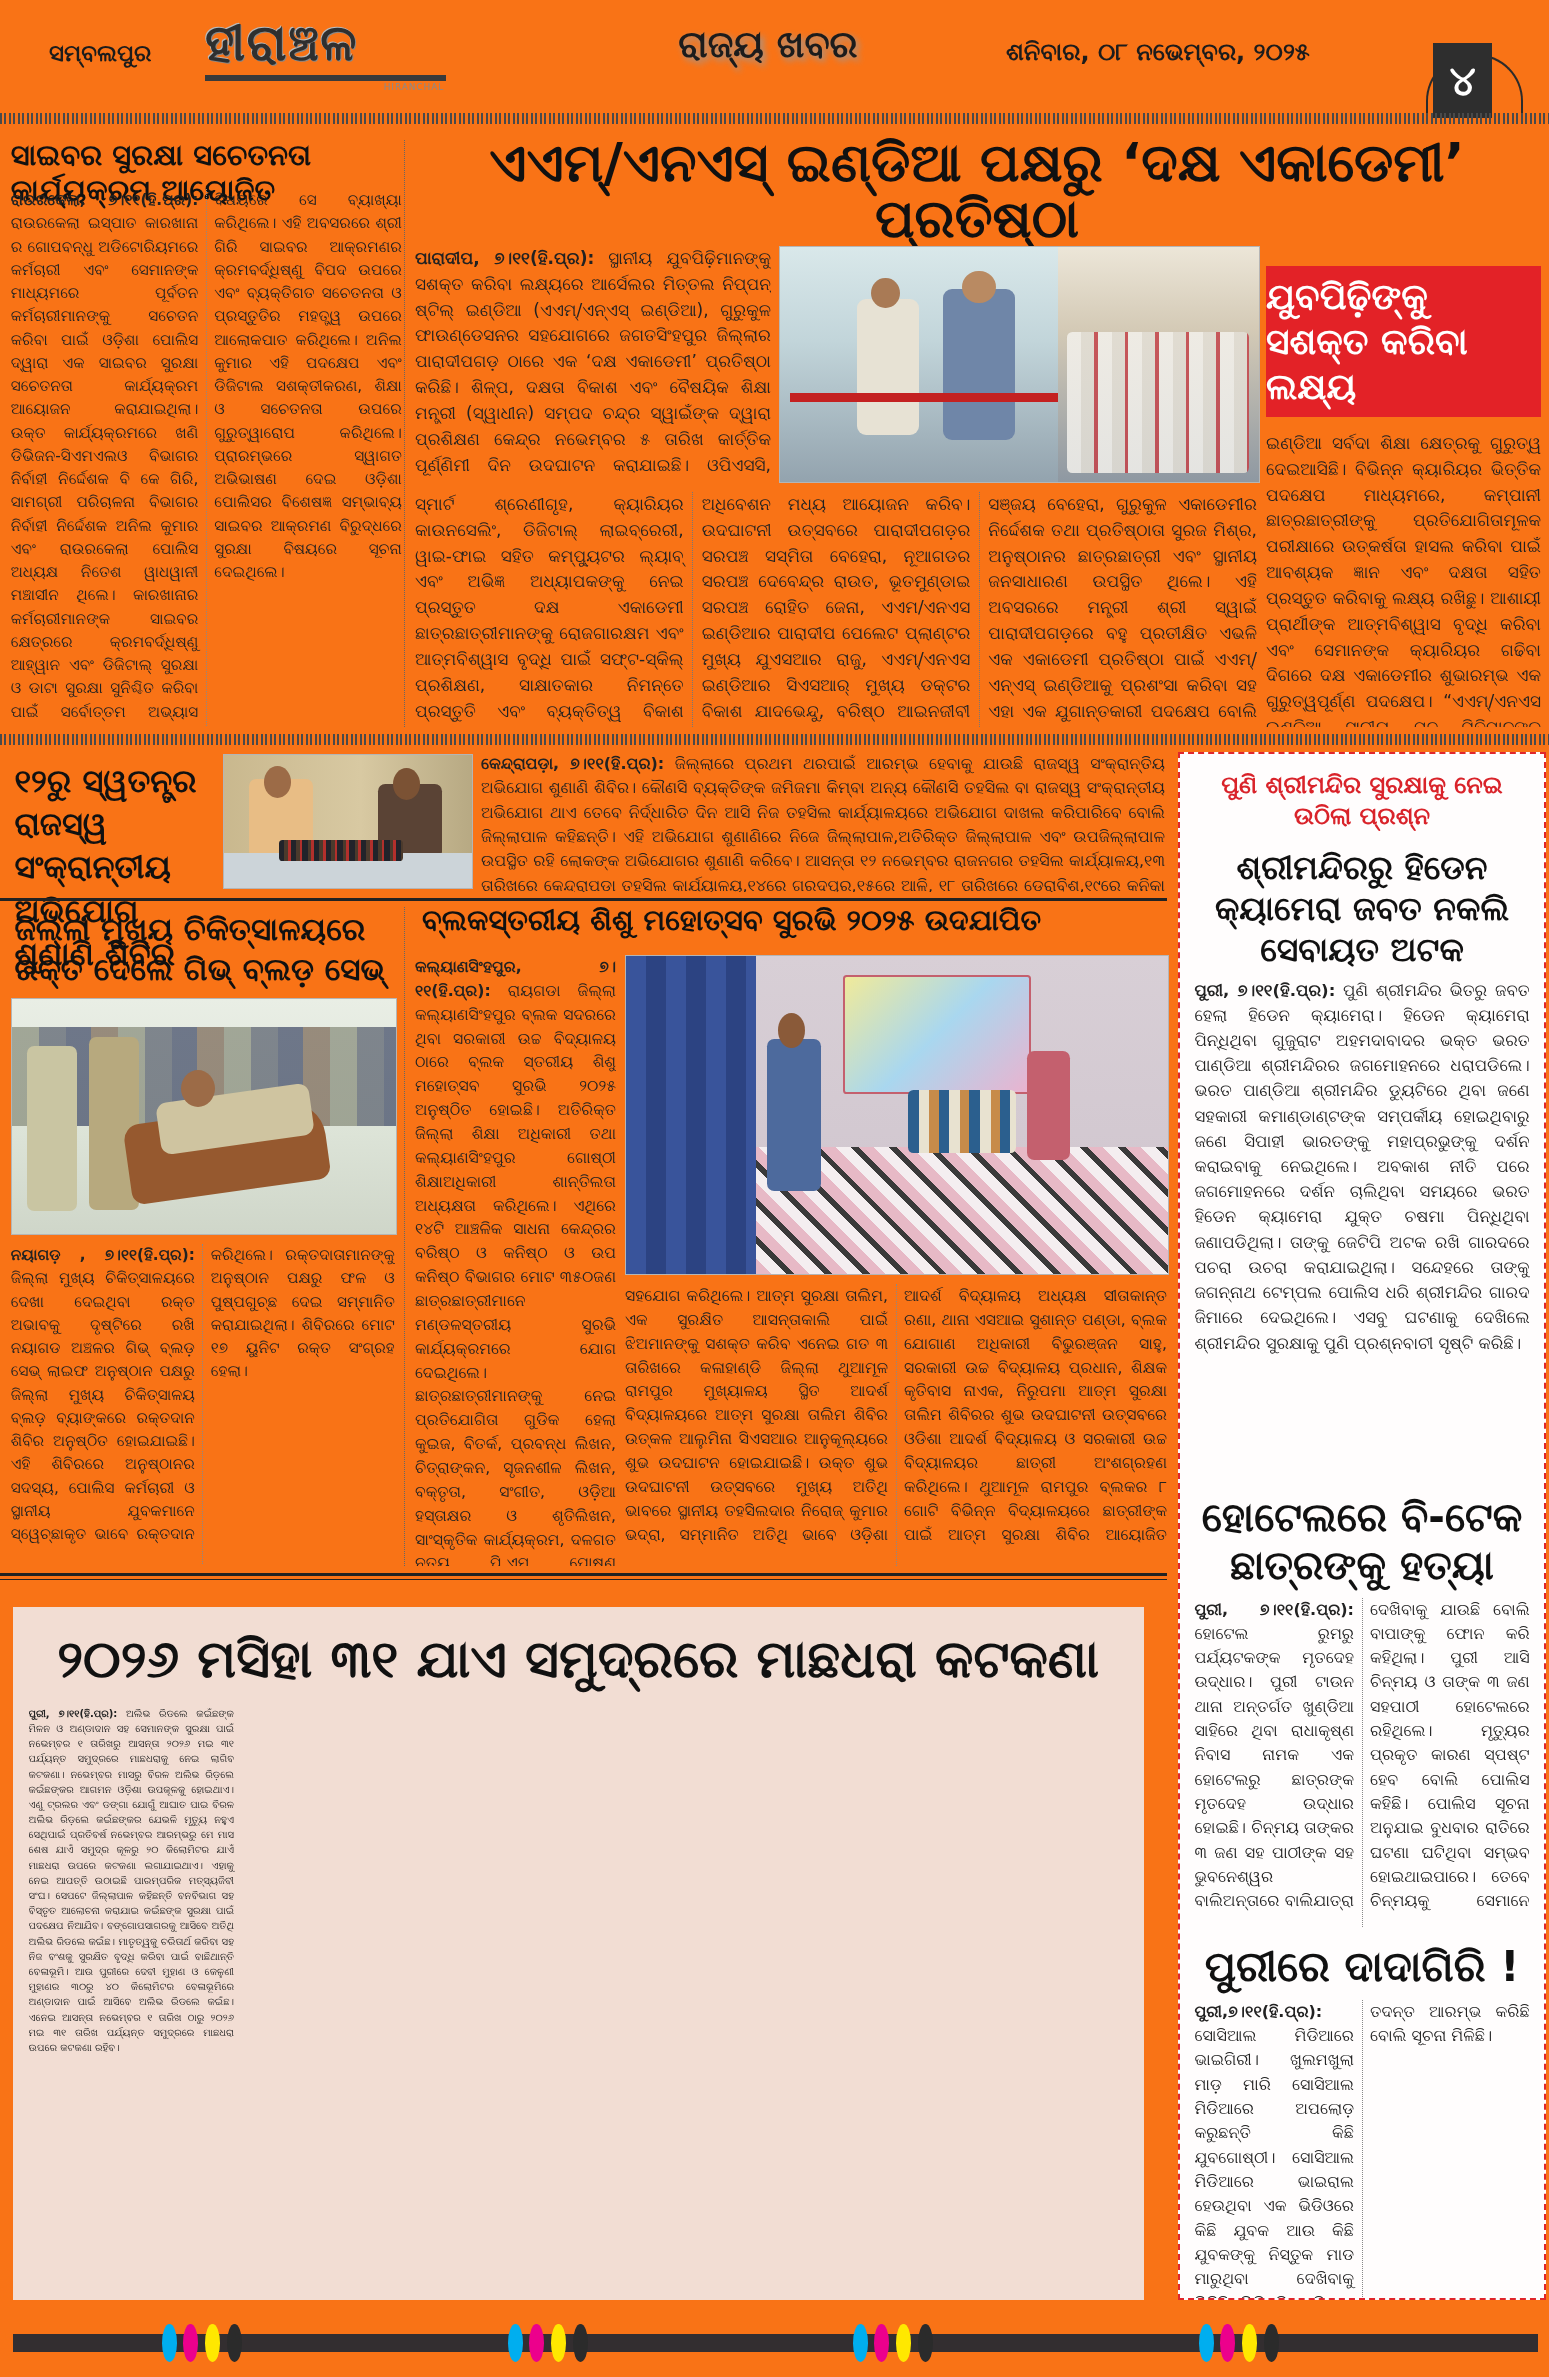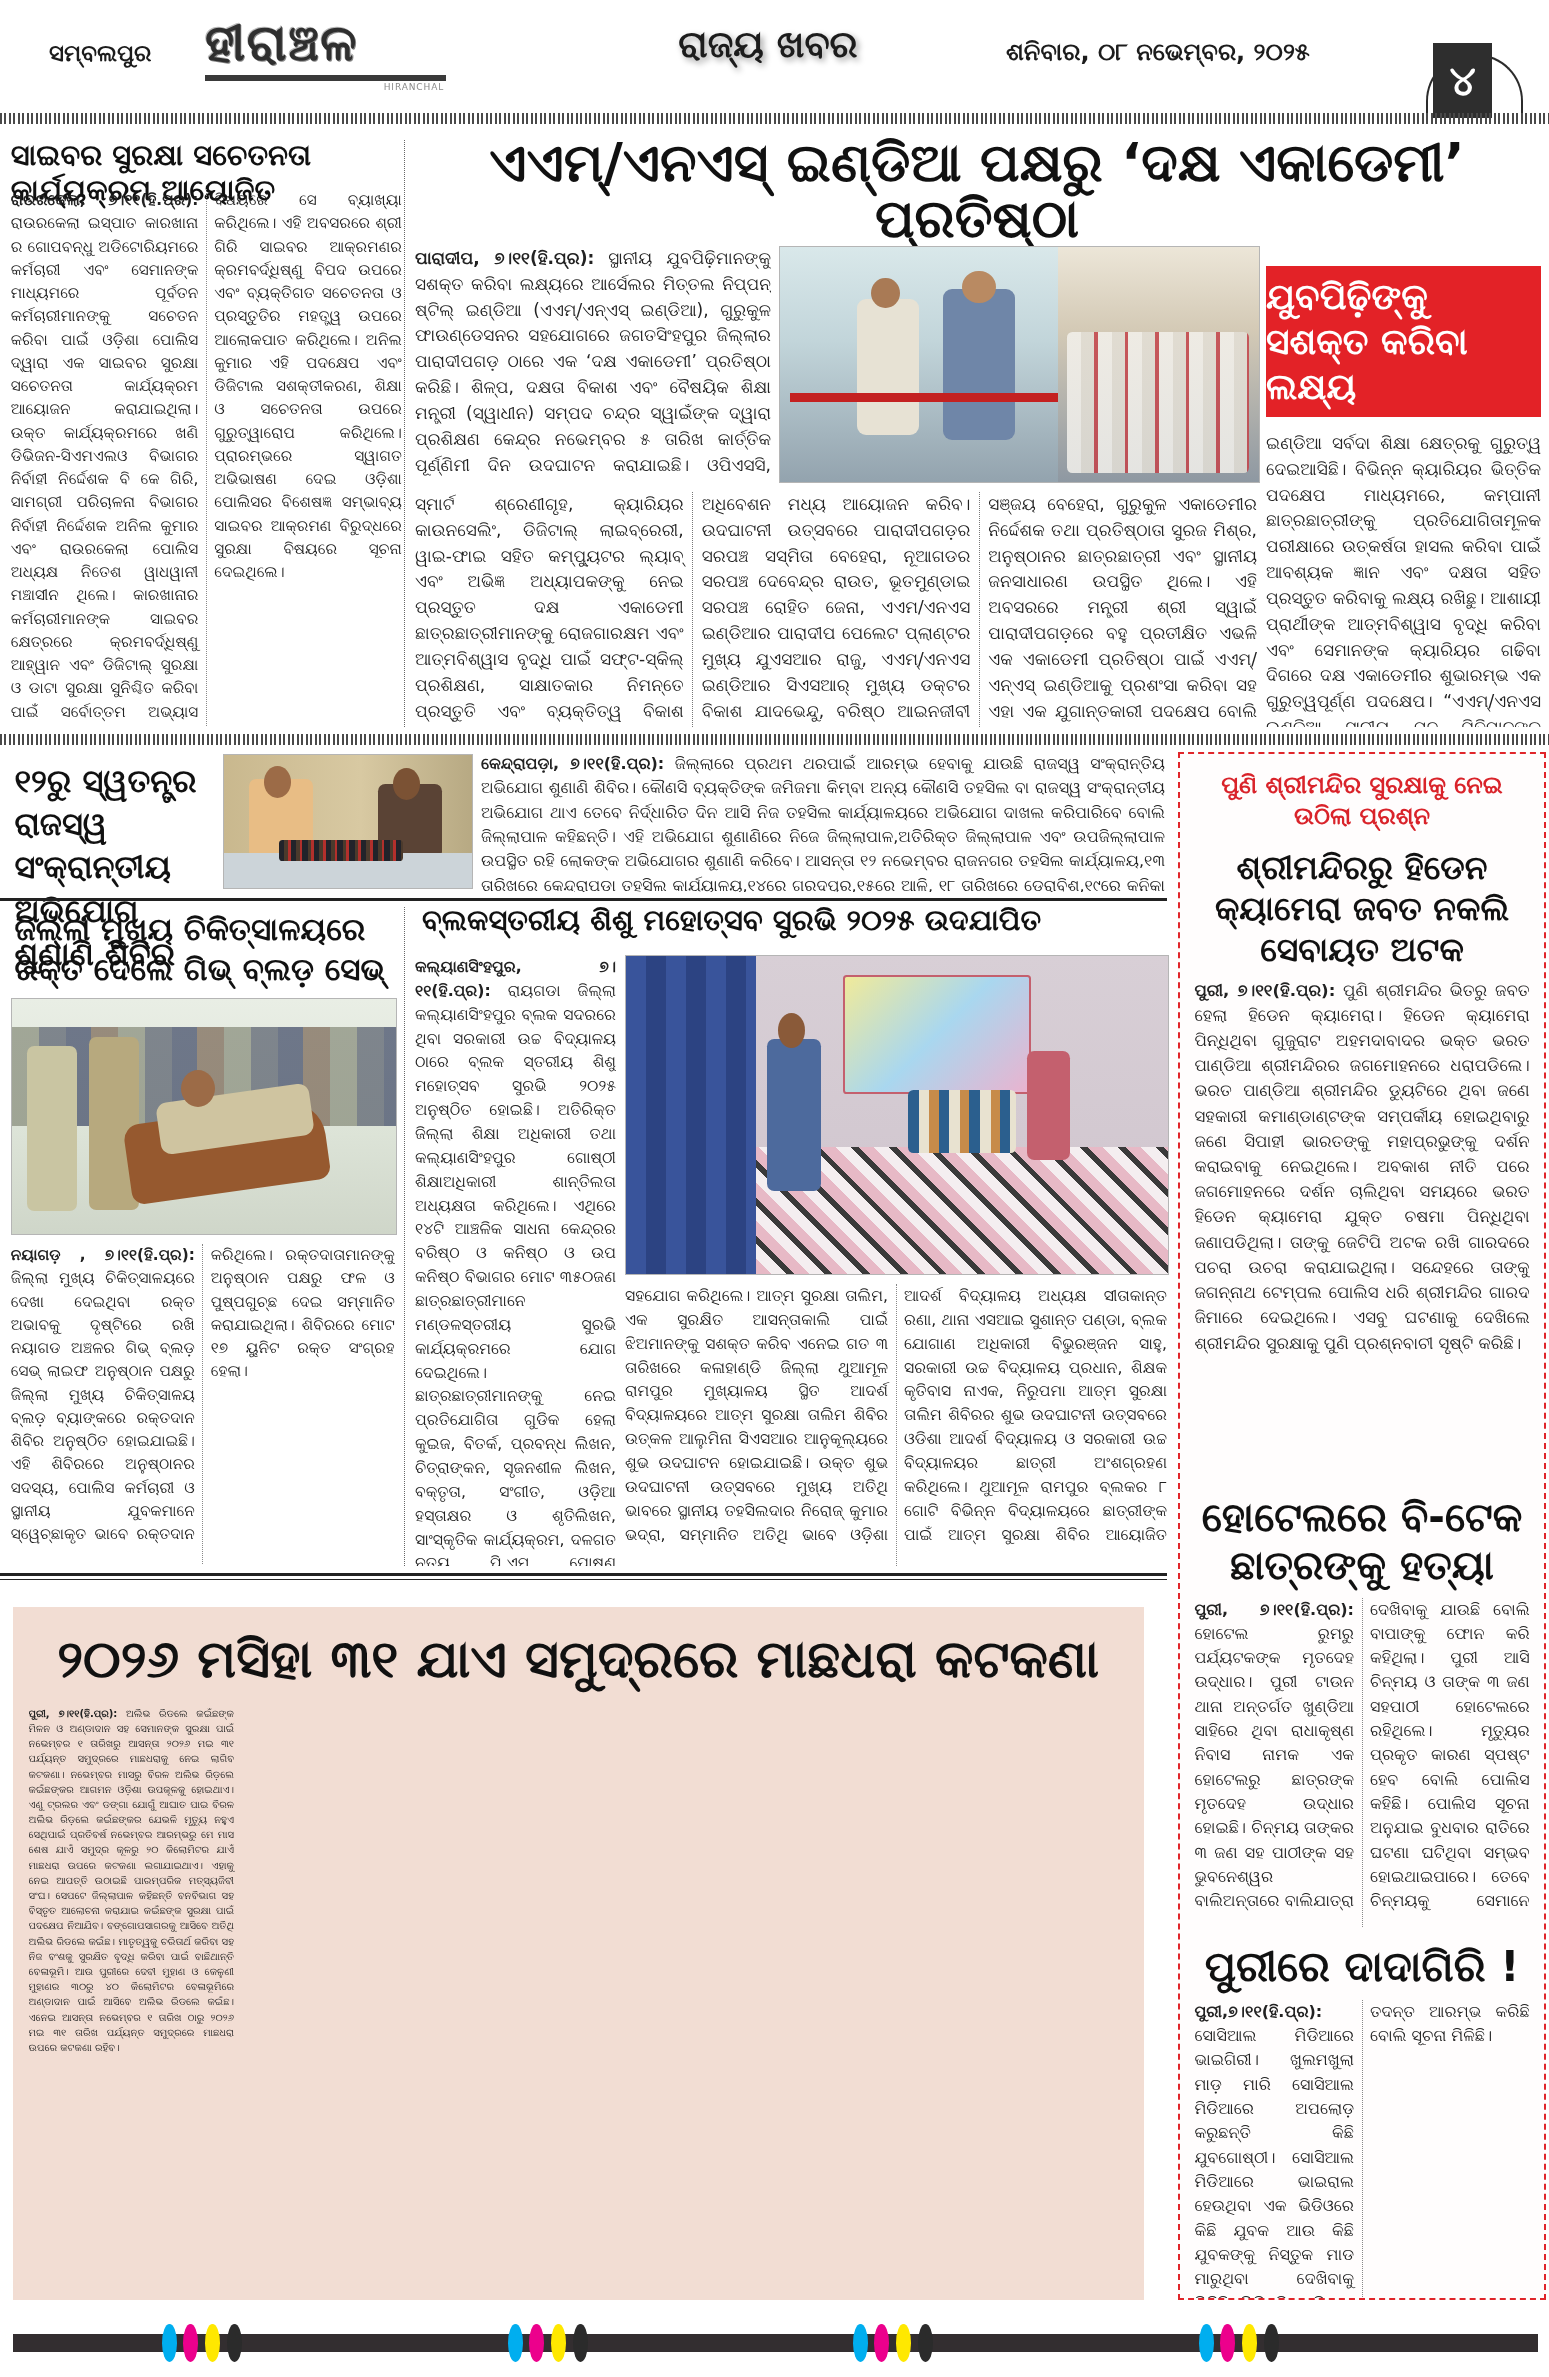--- a/index.html
+++ b/index.html
@@ -1,16 +1,16 @@
 <!DOCTYPE html>
 <html style="font-size:14.4px"><head>
 <meta charset="utf-8">
 <style>
   html,body{margin:0;padding:0;background:#e9e9e9;}
-  #page{position:relative;width:1550px;height:2377px;background:#ffffff;margin:0 auto;
+  #page{position:relative;width:1550px;height:2377px;background:#f97316;margin:0 auto;
         font-family:"DejaVu Sans","Liberation Sans",sans-serif;color:#1c1c1c;overflow:hidden;}
   .abs{position:absolute;}
   .jt{text-align:justify;}
   .hl{font-weight:bold;color:#111;}
   .body-text{font-size:15.3px;line-height:1.52;color:#222;overflow:hidden;column-fill:auto;}
   .dl{font-weight:bold;}
   .hat{background:repeating-linear-gradient(90deg,#4a4a4a 0 1.8px,transparent 1.8px 4.5px);}
   .vdot{border-left:1.8px dotted #666;}
   .cols2{column-count:2;column-gap:16px;column-rule:0.9px dotted #888;}
   .cols3{column-count:3;column-gap:18px;column-rule:1.8px dotted #777;}

